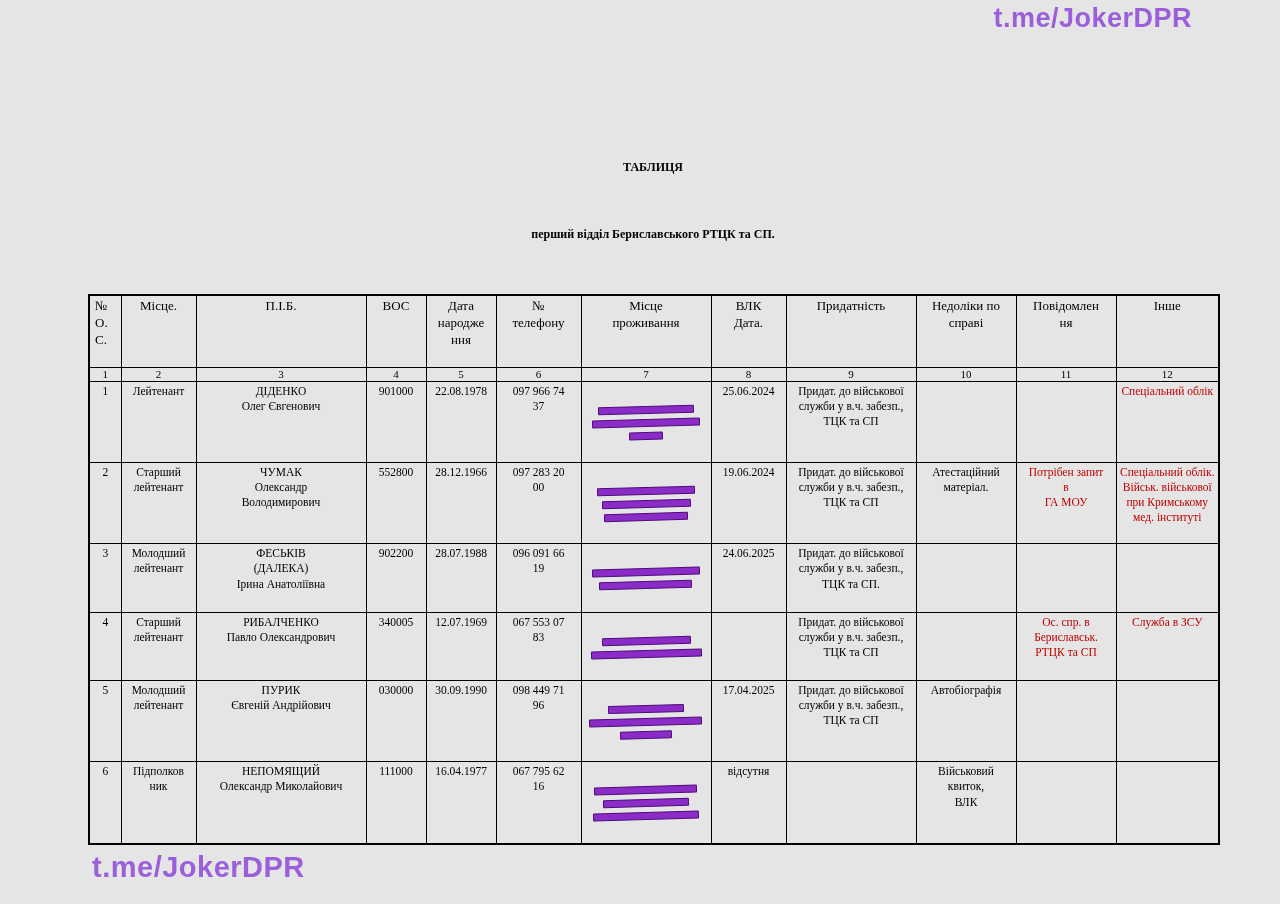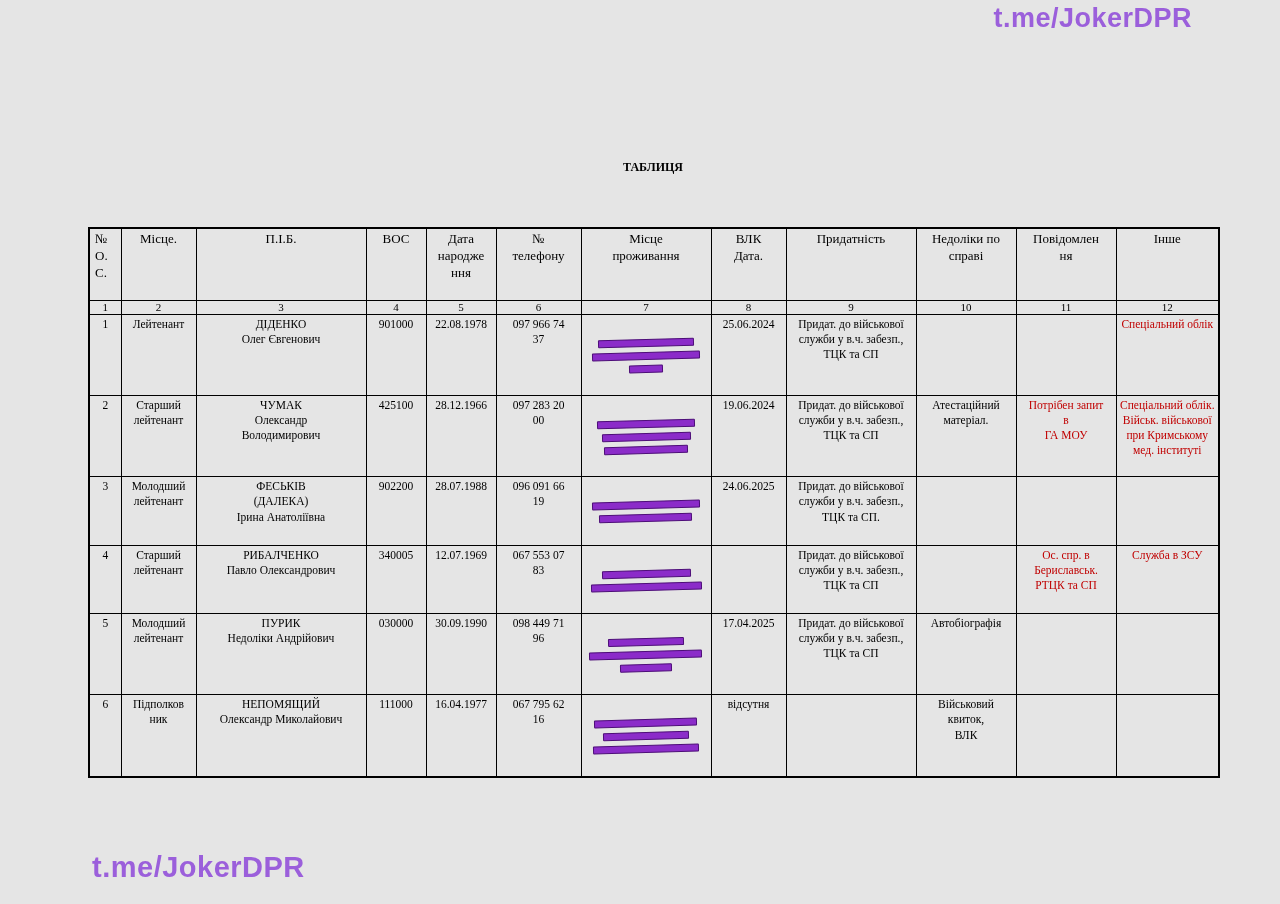--- a/index.html
+++ b/index.html
@@ -67,20 +67,21 @@
 </style>
 </head>
 <body>
 
 <div class="page">
 
   <div class="wm top" style="color: rgb(155, 95, 219);">t.me/JokerDPR</div>
 
   <div class="titles">
     <div>ТАБЛИЦЯ</div>
+    <div>перший відділ Бериславського РТЦК та СП.</div>
   </div>
 
   <table class="doc">
     <colgroup>
       <col class="c1">
         <col class="c2">
         <col class="c3">
         <col class="c4">
       <col class="c5">
         <col class="c6">
@@ -149,21 +150,21 @@
     <td></td>
     <td style="color: rgb(192, 0, 0);">Спеціальний облік</td>
   </tr>
 
   <tr>
     <td>2</td>
     <td>Старший лейтенант</td>
     <td>ЧУМАК
 Олександр
 Володимирович</td>
-    <td>425100</td>
+    <td>552800</td>
     <td>28.12.1966</td>
     <td>097 283 20
 00</td>
     <td class="residence">
       <div class="redaction-wrap"><div class="redaction-bar" style="width: 80%; background: rgb(139, 44, 201);"></div><div class="redaction-bar" style="width: 72%; background: rgb(139, 44, 201);"></div><div class="redaction-bar" style="width: 68%; background: rgb(139, 44, 201);"></div></div>
     </td>
     <td>19.06.2024</td>
     <td>Придат. до військової служби у в.ч. забезп., ТЦК та СП</td>
     <td>Атестаційний матеріал.</td>
     <td style="color: rgb(192, 0, 0); margin-left: 34px;">Потрібен запит
@@ -210,21 +211,21 @@
     <td style="color: rgb(192, 0, 0);">Ос. спр. в
 Бериславськ.
 РТЦК та СП</td>
     <td style="color: rgb(192, 0, 0);">Служба в ЗСУ</td>
   </tr>
 
   <tr>
     <td>5</td>
     <td>Молодший лейтенант</td>
     <td>ПУРИК
-Недоліки Андрійович</td>
+Євгеній Андрійович</td>
     <td>030000</td>
     <td>30.09.1990</td>
     <td>098 449 71
 96</td>
     <td class="residence">
       <div class="redaction-wrap"><div class="redaction-bar" style="width: 62%; background: rgb(139, 44, 201);"></div><div class="redaction-bar" style="width: 92%; background: rgb(139, 44, 201);"></div><div class="redaction-bar" style="width: 42%; background: rgb(139, 44, 201);"></div></div>
     </td>
     <td>17.04.2025</td>
     <td>Придат. до військової служби у в.ч. забезп., ТЦК та СП</td>
     <td>Автобіографія</td>

